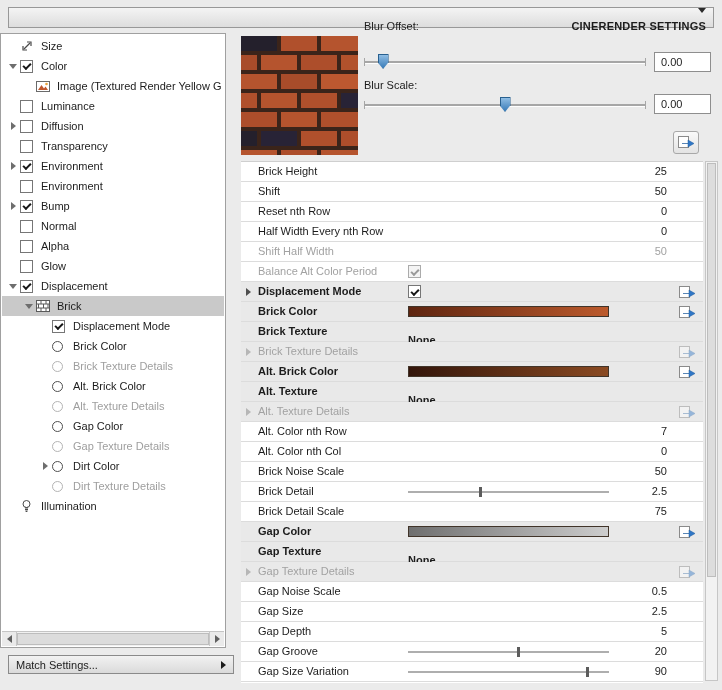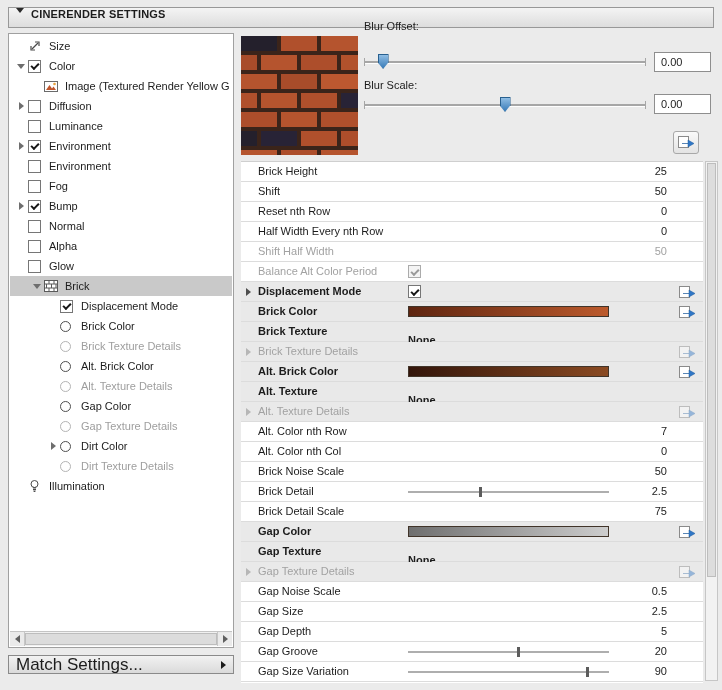--- a/index.html
+++ b/index.html
@@ -2,25 +2,25 @@
 <html><head>
 <meta charset="utf-8">
 <style>
   html,body{margin:0;padding:0;}
   body{width:722px;height:690px;background:#ebebeb;font-family:"Liberation Sans","DejaVu Sans",sans-serif;font-size:11px;color:#1c1c1c;}
   .app{position:relative;width:722px;height:690px;overflow:hidden;}
 
   
   .header{position:absolute;left:8px;top:7px;width:706px;height:21px;box-sizing:border-box;
     background:linear-gradient(#f4f4f4,#dddddd);border:1px solid #989898;
-    display:flex;align-items:flex-start;gap:7px;padding:0 7px;font-weight:bold;letter-spacing:.2px;}
+    display:flex;align-items:flex-end;gap:7px;padding:0 7px;font-weight:bold;letter-spacing:.2px;flex-direction:column;}
   .tri-hdr{width:0;height:0;border-left:4px solid transparent;border-right:4px solid transparent;border-top:5px solid #2b2b2b;}
 
   
-  .tree-panel{position:absolute;left:8px;top:33px;width:226px;height:615px;box-sizing:border-box;
+  .tree-panel{position:absolute;left:0;top:33px;width:226px;height:615px;box-sizing:border-box;
     background:#fff;border:1px solid #a0a0a0;text-align:center;}
   .tree-items{position:absolute;left:1px;right:1px;top:2px;bottom:16px;overflow:hidden;}
   .tree-row{height:20px;display:flex;align-items:center;white-space:nowrap;overflow:hidden;}
   .tree-row.selected{background:#c9c9c9;}
   .tree-indent{flex:none;display:inline-block;height:1px;}
   .arrow-slot{width:14px;flex:none;display:flex;align-items:center;justify-content:center;}
   .ctrl-slot{width:18px;flex:none;display:flex;align-items:center;}
   .tree-label{margin-left:3px;}
   .tree-label.disabled{color:#9e9e9e;}
   .tri-open{width:0;height:0;border-left:4px solid transparent;border-right:4px solid transparent;border-top:5px solid #6e6e6e;}
@@ -40,21 +40,21 @@
   .hs-btn{position:absolute;top:0;bottom:0;width:14px;background:#eaeaea;display:flex;align-items:center;justify-content:center;}
   .hs-btn.left{left:0;border-right:1px solid #c6c6c6;}
   .hs-btn.right{right:0;border-left:1px solid #c6c6c6;}
   .hs-tri-l{width:0;height:0;border-top:4px solid transparent;border-bottom:4px solid transparent;border-right:5px solid #5f5f5f;}
   .hs-tri-r{width:0;height:0;border-top:4px solid transparent;border-bottom:4px solid transparent;border-left:5px solid #5f5f5f;}
   .hs-thumb{position:absolute;left:15px;right:15px;top:1px;bottom:1px;background:#dcdcdc;border:1px solid #bdbdbd;box-sizing:border-box;}
 
   
   .match-btn{position:absolute;left:8px;top:655px;width:226px;height:19px;box-sizing:border-box;
     background:linear-gradient(#f2f2f2,#dadada);border:1px solid #8a8a8a;
-    display:flex;align-items:center;justify-content:space-between;padding:0 7px;font-size:17px;
+    display:flex;align-items:center;justify-content:space-between;padding:0 7px;font-size:11px;
     font-family:inherit;color:#1c1c1c;}
   .tri-menu{width:0;height:0;border-top:4px solid transparent;border-bottom:4px solid transparent;border-left:5px solid #1b1b1b;}
 
   
   .preview{position:absolute;left:241px;top:36px;}
 
   
   .blur-label{position:absolute;left:364px;}
   .blur-label.one{top:20px;}
   .blur-label.two{top:79px;}
@@ -143,35 +143,43 @@
                 <rect x="0.5" y="1.5" width="13" height="10" fill="#ffffff" stroke="#6a6a6a"></rect>
                 <path d="M2 10 L5.5 5 L8 8.5 L9.5 6.5 L12 10 Z" fill="#c0562c"></path>
                 <circle cx="10.5" cy="4" r="1.3" fill="#e8a23c"></circle>
               </svg>
             </span>
           </span>
           <span class="tree-label">Image (Textured Render Yellow G</span>
         </div>
         <div class="tree-row">
           <span class="tree-indent" style="width: 4px;"></span>
+          <span class="arrow-slot"></span>
+          <span class="ctrl-slot">
+            <span class="checkbox"></span>
+          </span>
+          <span class="tree-label">Luminance</span>
+        </div>
+        <div class="tree-row">
+          <span class="tree-indent" style="width: 4px;"></span>
           <span class="arrow-slot">
             <span class="tri-closed"></span>
           </span>
           <span class="ctrl-slot">
             <span class="checkbox"></span>
           </span>
           <span class="tree-label">Diffusion</span>
         </div>
         <div class="tree-row">
           <span class="tree-indent" style="width: 4px;"></span>
           <span class="arrow-slot"></span>
           <span class="ctrl-slot">
             <span class="checkbox"></span>
           </span>
-          <span class="tree-label">Luminance</span>
+          <span class="tree-label">Transparency</span>
         </div>
         <div class="tree-row">
           <span class="tree-indent" style="width: 4px;"></span>
           <span class="arrow-slot">
             <span class="tri-closed"></span>
           </span>
           <span class="ctrl-slot">
             <span class="checkbox checked"></span>
           </span>
           <span class="tree-label">Environment</span>
@@ -179,28 +187,20 @@
         <div class="tree-row">
           <span class="tree-indent" style="width: 4px;"></span>
           <span class="arrow-slot"></span>
           <span class="ctrl-slot">
             <span class="checkbox"></span>
           </span>
           <span class="tree-label">Environment</span>
         </div>
         <div class="tree-row">
           <span class="tree-indent" style="width: 4px;"></span>
-          <span class="arrow-slot"></span>
-          <span class="ctrl-slot">
-            <span class="checkbox"></span>
-          </span>
-          <span class="tree-label">Fog</span>
-        </div>
-        <div class="tree-row">
-          <span class="tree-indent" style="width: 4px;"></span>
           <span class="arrow-slot">
             <span class="tri-closed"></span>
           </span>
           <span class="ctrl-slot">
             <span class="checkbox checked"></span>
           </span>
           <span class="tree-label">Bump</span>
         </div>
         <div class="tree-row">
           <span class="tree-indent" style="width: 4px;"></span>
@@ -218,20 +218,30 @@
           </span>
           <span class="tree-label">Alpha</span>
         </div>
         <div class="tree-row">
           <span class="tree-indent" style="width: 4px;"></span>
           <span class="arrow-slot"></span>
           <span class="ctrl-slot">
             <span class="checkbox"></span>
           </span>
           <span class="tree-label">Glow</span>
+        </div>
+        <div class="tree-row">
+          <span class="tree-indent" style="width: 4px;"></span>
+          <span class="arrow-slot">
+            <span class="tri-open"></span>
+          </span>
+          <span class="ctrl-slot">
+            <span class="checkbox checked"></span>
+          </span>
+          <span class="tree-label">Displacement</span>
         </div>
         <div class="tree-row selected">
           <span class="tree-indent" style="width: 20px;"></span>
           <span class="arrow-slot">
             <span class="tri-open"></span>
           </span>
           <span class="ctrl-slot">
             <span class="tree-icon">
               <svg width="14" height="12" viewBox="0 0 14 12">
                 <rect x="0.5" y="0.5" width="13" height="11" fill="#ffffff" stroke="#5a5a5a"></rect>

